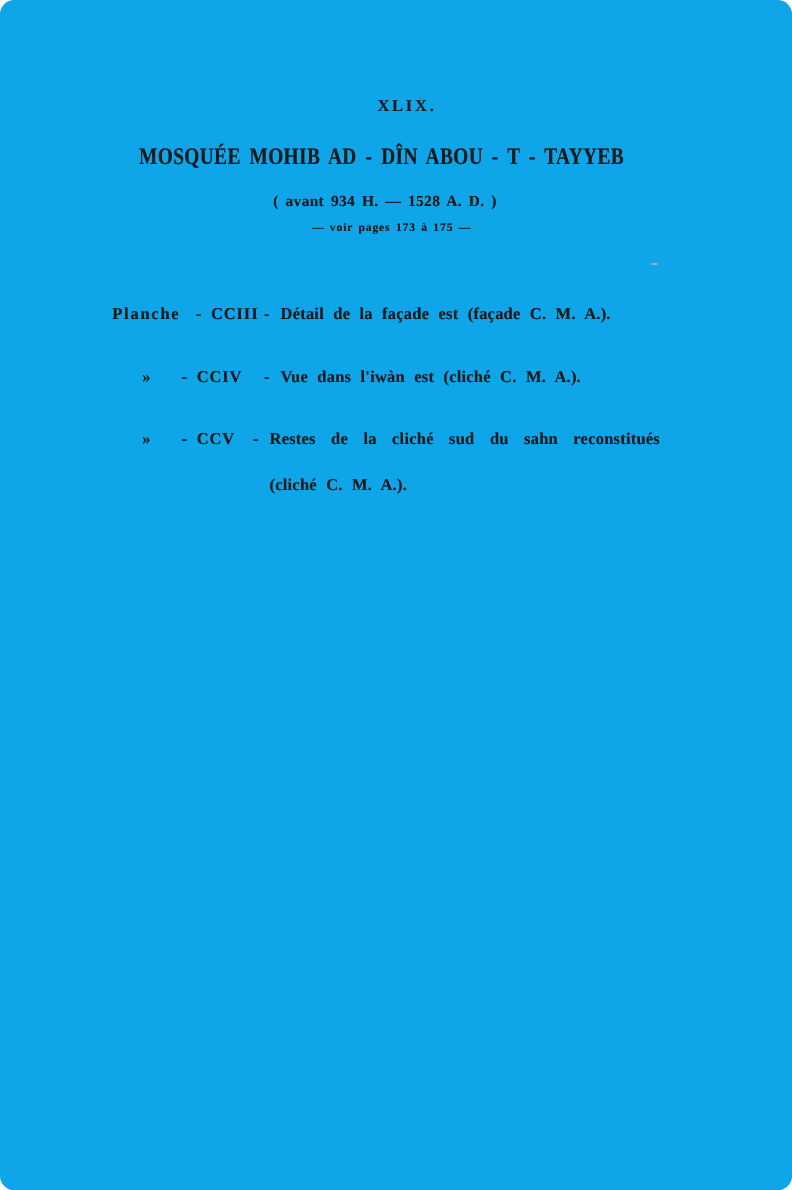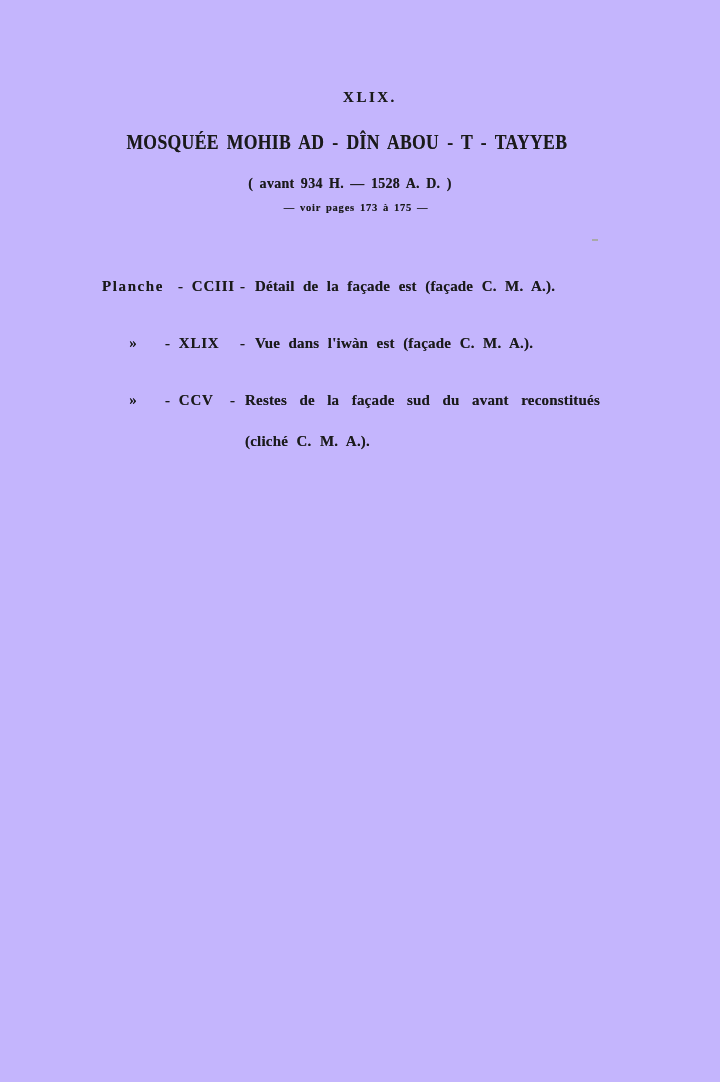--- a/index.html
+++ b/index.html
@@ -1,24 +1,25 @@
 <!DOCTYPE html>
 <html><head>
 <meta charset="utf-8">
 <style>
   * { margin: 0; padding: 0; box-sizing: border-box; }
   html, body { background: #ffffff; }
   .page {
     position: relative;
     width: 720px;
     height: 1082px;
-    background: #c4b5fd;
+    background: #0ea5e9;
     overflow: hidden;
     font-family: "Liberation Serif", "DejaVu Serif", serif;
     color: #1a1a1a;
+    border-radius: 13px;
   }
   .page * { text-shadow: 0 0 0.5px rgba(20,20,20,0.55); }
 
   
   .heading-number {
     position: absolute;
     top: 90px; left: 10px; width: 720px;
     text-align: center;
     font-size: 15px; font-weight: bold;
     letter-spacing: 2.5px;
@@ -139,27 +140,27 @@
   <div class="plate-row row-0">
     <span class="col-label">Planche</span>
     <span class="col-plate"><span class="dash">-</span><span>CCIII</span></span>
     <span class="desc-dash">-</span>
     <span class="col-desc">Détail de la façade est (façade C. M. A.).</span>
     <span class="col-desc2"></span>
   </div>
 
   <div class="plate-row row-1">
     <span class="col-label">»</span>
-    <span class="col-plate"><span class="dash">-</span><span>XLIX</span></span>
+    <span class="col-plate"><span class="dash">-</span><span>CCIV</span></span>
     <span class="desc-dash">-</span>
-    <span class="col-desc">Vue dans l'iwàn est (façade C. M. A.).</span>
+    <span class="col-desc">Vue dans l'iwàn est (cliché C. M. A.).</span>
     <span class="col-desc2"></span>
   </div>
 
   <div class="plate-row row-2">
     <span class="col-label">»</span>
     <span class="col-plate"><span class="dash">-</span><span>CCV</span></span>
     <span class="desc-dash">-</span>
-    <span class="col-desc">Restes de la façade sud du avant reconstitués</span>
+    <span class="col-desc">Restes de la cliché sud du sahn reconstitués</span>
     <span class="col-desc2">(cliché C. M. A.).</span>
   </div>
 
 </div>
 
 </body></html>

